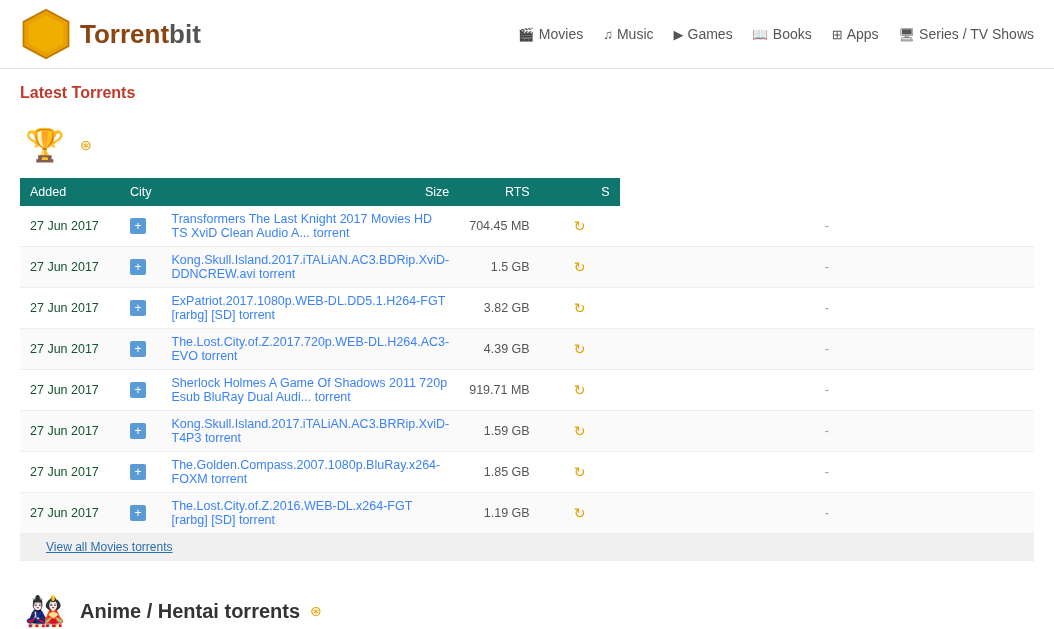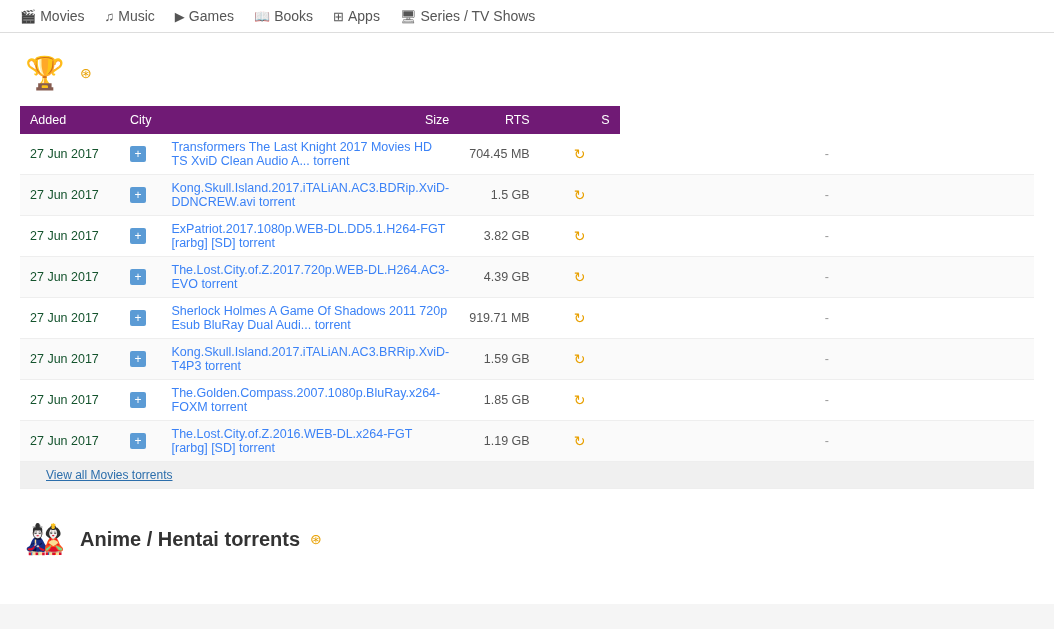--- a/index.html
+++ b/index.html
@@ -87,21 +87,21 @@
       font-size: 14px;
     }
 
     
     table {
       width: 100%;
       border-collapse: collapse;
       font-size: 12.5px;
     }
     thead tr {
-      background: #701a75;
+      background: #0f766e;
       color: #fff;
     }
     thead th {
       padding: 7px 10px;
       text-align: left;
       font-weight: normal;
     }
     thead th.right { text-align: right; }
 
     tbody tr {
@@ -152,20 +152,29 @@
       color: #2c6eab;
       text-decoration: underline;
       cursor: pointer;
       font-size: 12px;
     }
   </style>
 </head>
 <body>
 
 <div class="header">
+  <div class="logo">
+    <svg class="logo-hex" viewBox="0 0 60 60">
+      <polygon points="30,2 56,16 56,44 30,58 4,44 4,16" fill="#e8a000" stroke="#c07800" stroke-width="2"></polygon>
+      <polygon points="30,8 50,19 50,41 30,52 10,41 10,19" fill="#f5b800" opacity="0.6"></polygon>
+    </svg>
+    <span class="logo-text">
+      <span class="logo-torrent">Torrent</span><span class="logo-bit">bit</span>
+    </span>
+  </div>
   <nav class="nav">
     <a class="nav-item">
       <span class="nav-icon">🎬</span>
       <span>Movies</span>
     </a>
     <a class="nav-item">
       <span class="nav-icon">♫</span>
       <span>Music</span>
     </a>
     <a class="nav-item">
@@ -181,20 +190,21 @@
       <span>Apps</span>
     </a>
     <a class="nav-item">
       <span class="nav-icon">🖥</span>
       <span>Series / TV Shows</span>
     </a>
   </nav>
 </div>
 
 <div class="main">
+  <div class="page-title">Latest Torrents</div>
 
   <div id="sections-container">
       <div class="section">
         <div class="section-header">
           <div class="section-icon">🏆</div>
           <span class="rss-icon">⊛</span>
         </div>
         <table>
           <thead>
             <tr>

